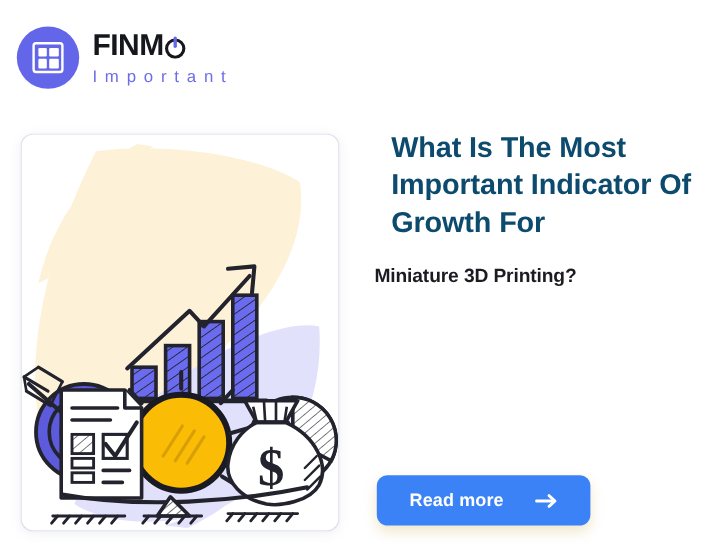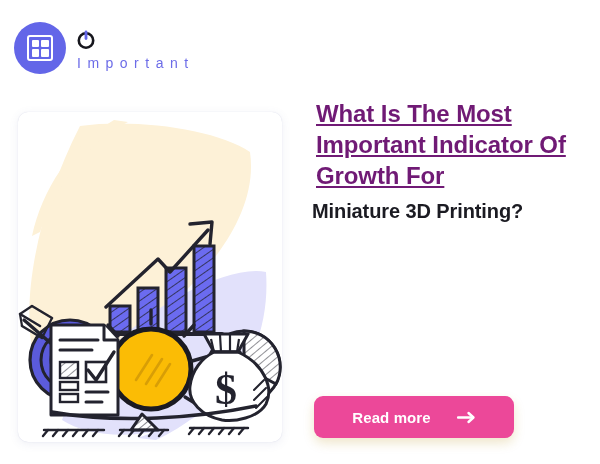--- a/index.html
+++ b/index.html
@@ -98,47 +98,46 @@
   .art-card svg { display: block; }
 
   
   .copy {
     position: absolute;
     left: 312px;
     top: 94px;
     width: 280px;
   }
   .headline {
-    margin: 4px;
+    margin: 14px;
     font-size: 24px;
     line-height: 31px;
     font-weight: 700;
-    color: #701a75;
+    color: #0c4a6e;
     letter-spacing: -0.1px;
-    text-decoration: underline;
   }
   .subhead {
     margin: 5px 0 0 0;
-    font-size: 20px;
+    font-size: 16px;
     line-height: 31px;
     font-weight: 700;
     color: #1b1b22;
     letter-spacing: -0.1px;
   }
 
   
   .cta {
     position: absolute;
     left: 314px;
     top: 396px;
-    width: 200px;
+    width: 178px;
     height: 42px;
     border: none;
     border-radius: 9px;
-    background: #ec4899;
+    background: #3b82f6;
     color: #ffffff;
     cursor: pointer;
     display: flex;
     align-items: center;
     justify-content: center;
     gap: 26px;
     box-shadow: 0 5px 11px rgba(180, 140, 20, 0.22);
     padding: 0;
     font-family: "Liberation Sans", sans-serif;
   }
@@ -158,20 +157,21 @@
     <div class="logo-mark">
       <div class="logo-grid">
         <i></i>
           <i></i>
           <i></i>
           <i></i>
       </div>
     </div>
     <div class="logo-text">
       <div class="logo-word">
+        <span>FINM</span>
           <span class="pw">
             <svg width="18" height="19" viewBox="0 0 18 19">
               <circle cx="9" cy="10.5" r="7.2" fill="none" stroke="#16161d" stroke-width="2.6"></circle>
               <path d="M9 1.8 V 8.6" stroke="#6366e8" stroke-width="2.8" stroke-linecap="round"></path>
             </svg>
           </span>
       </div>
       <div class="logo-sub">Important</div>
     </div>
   </div>

